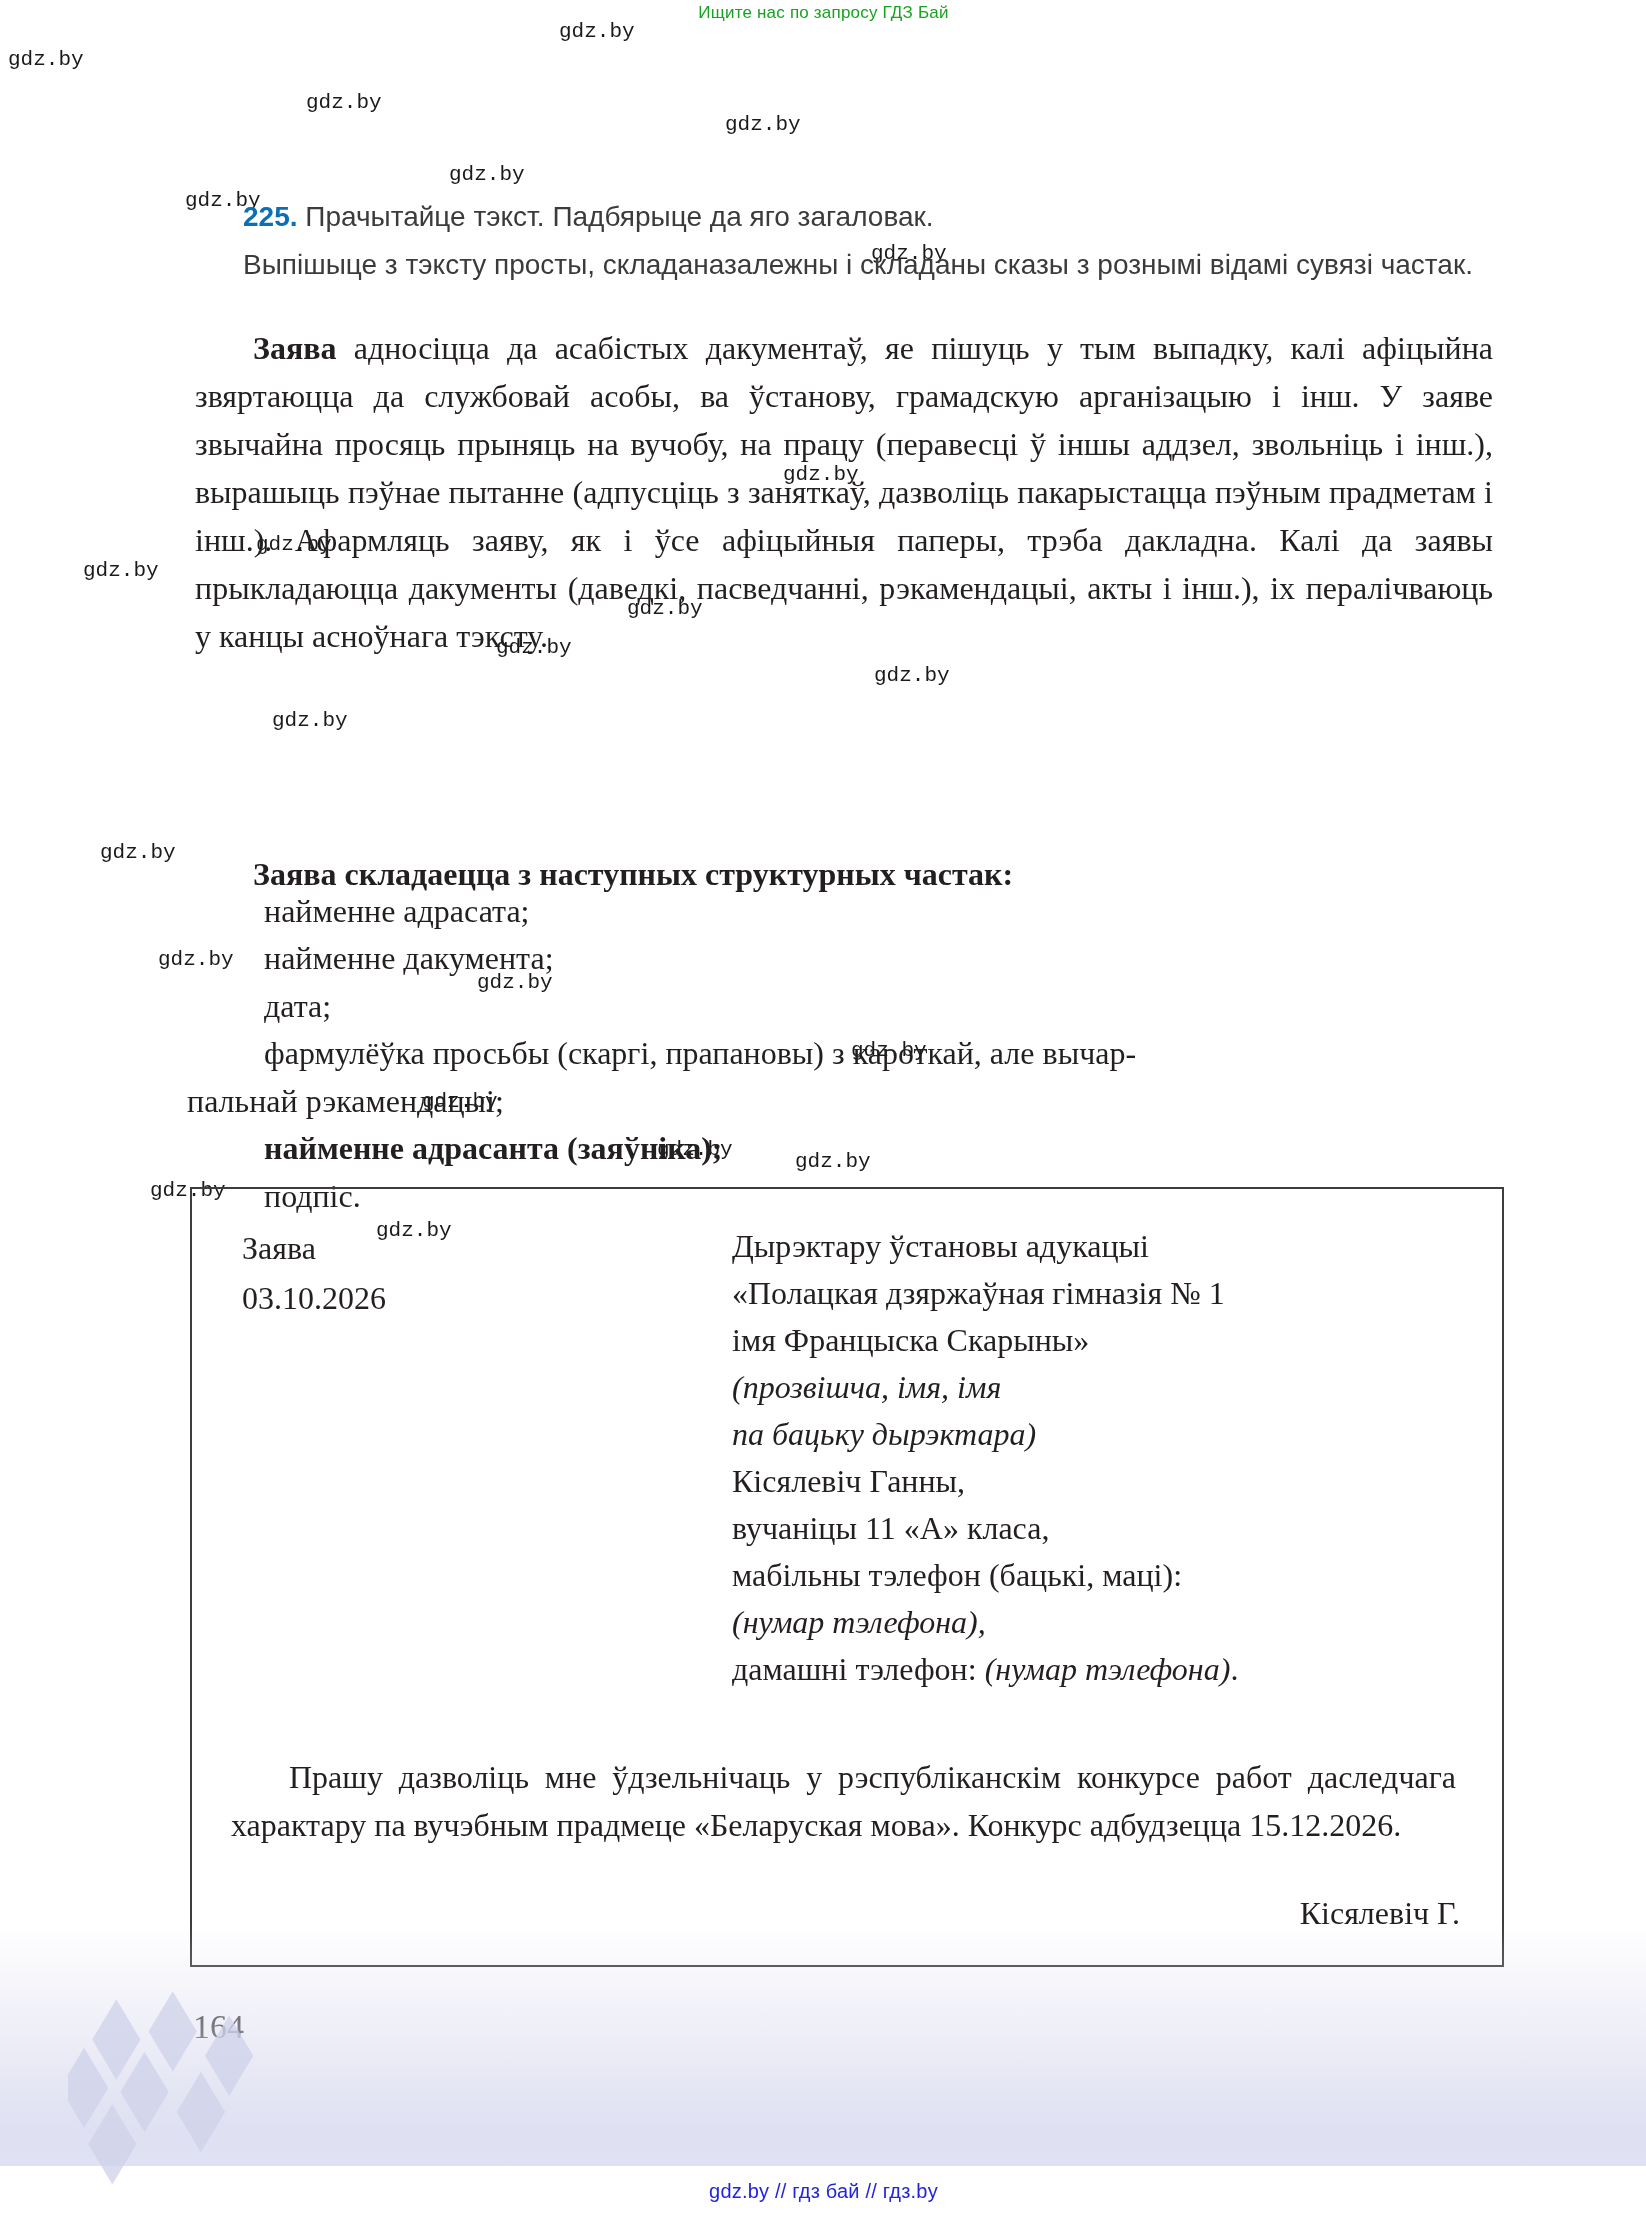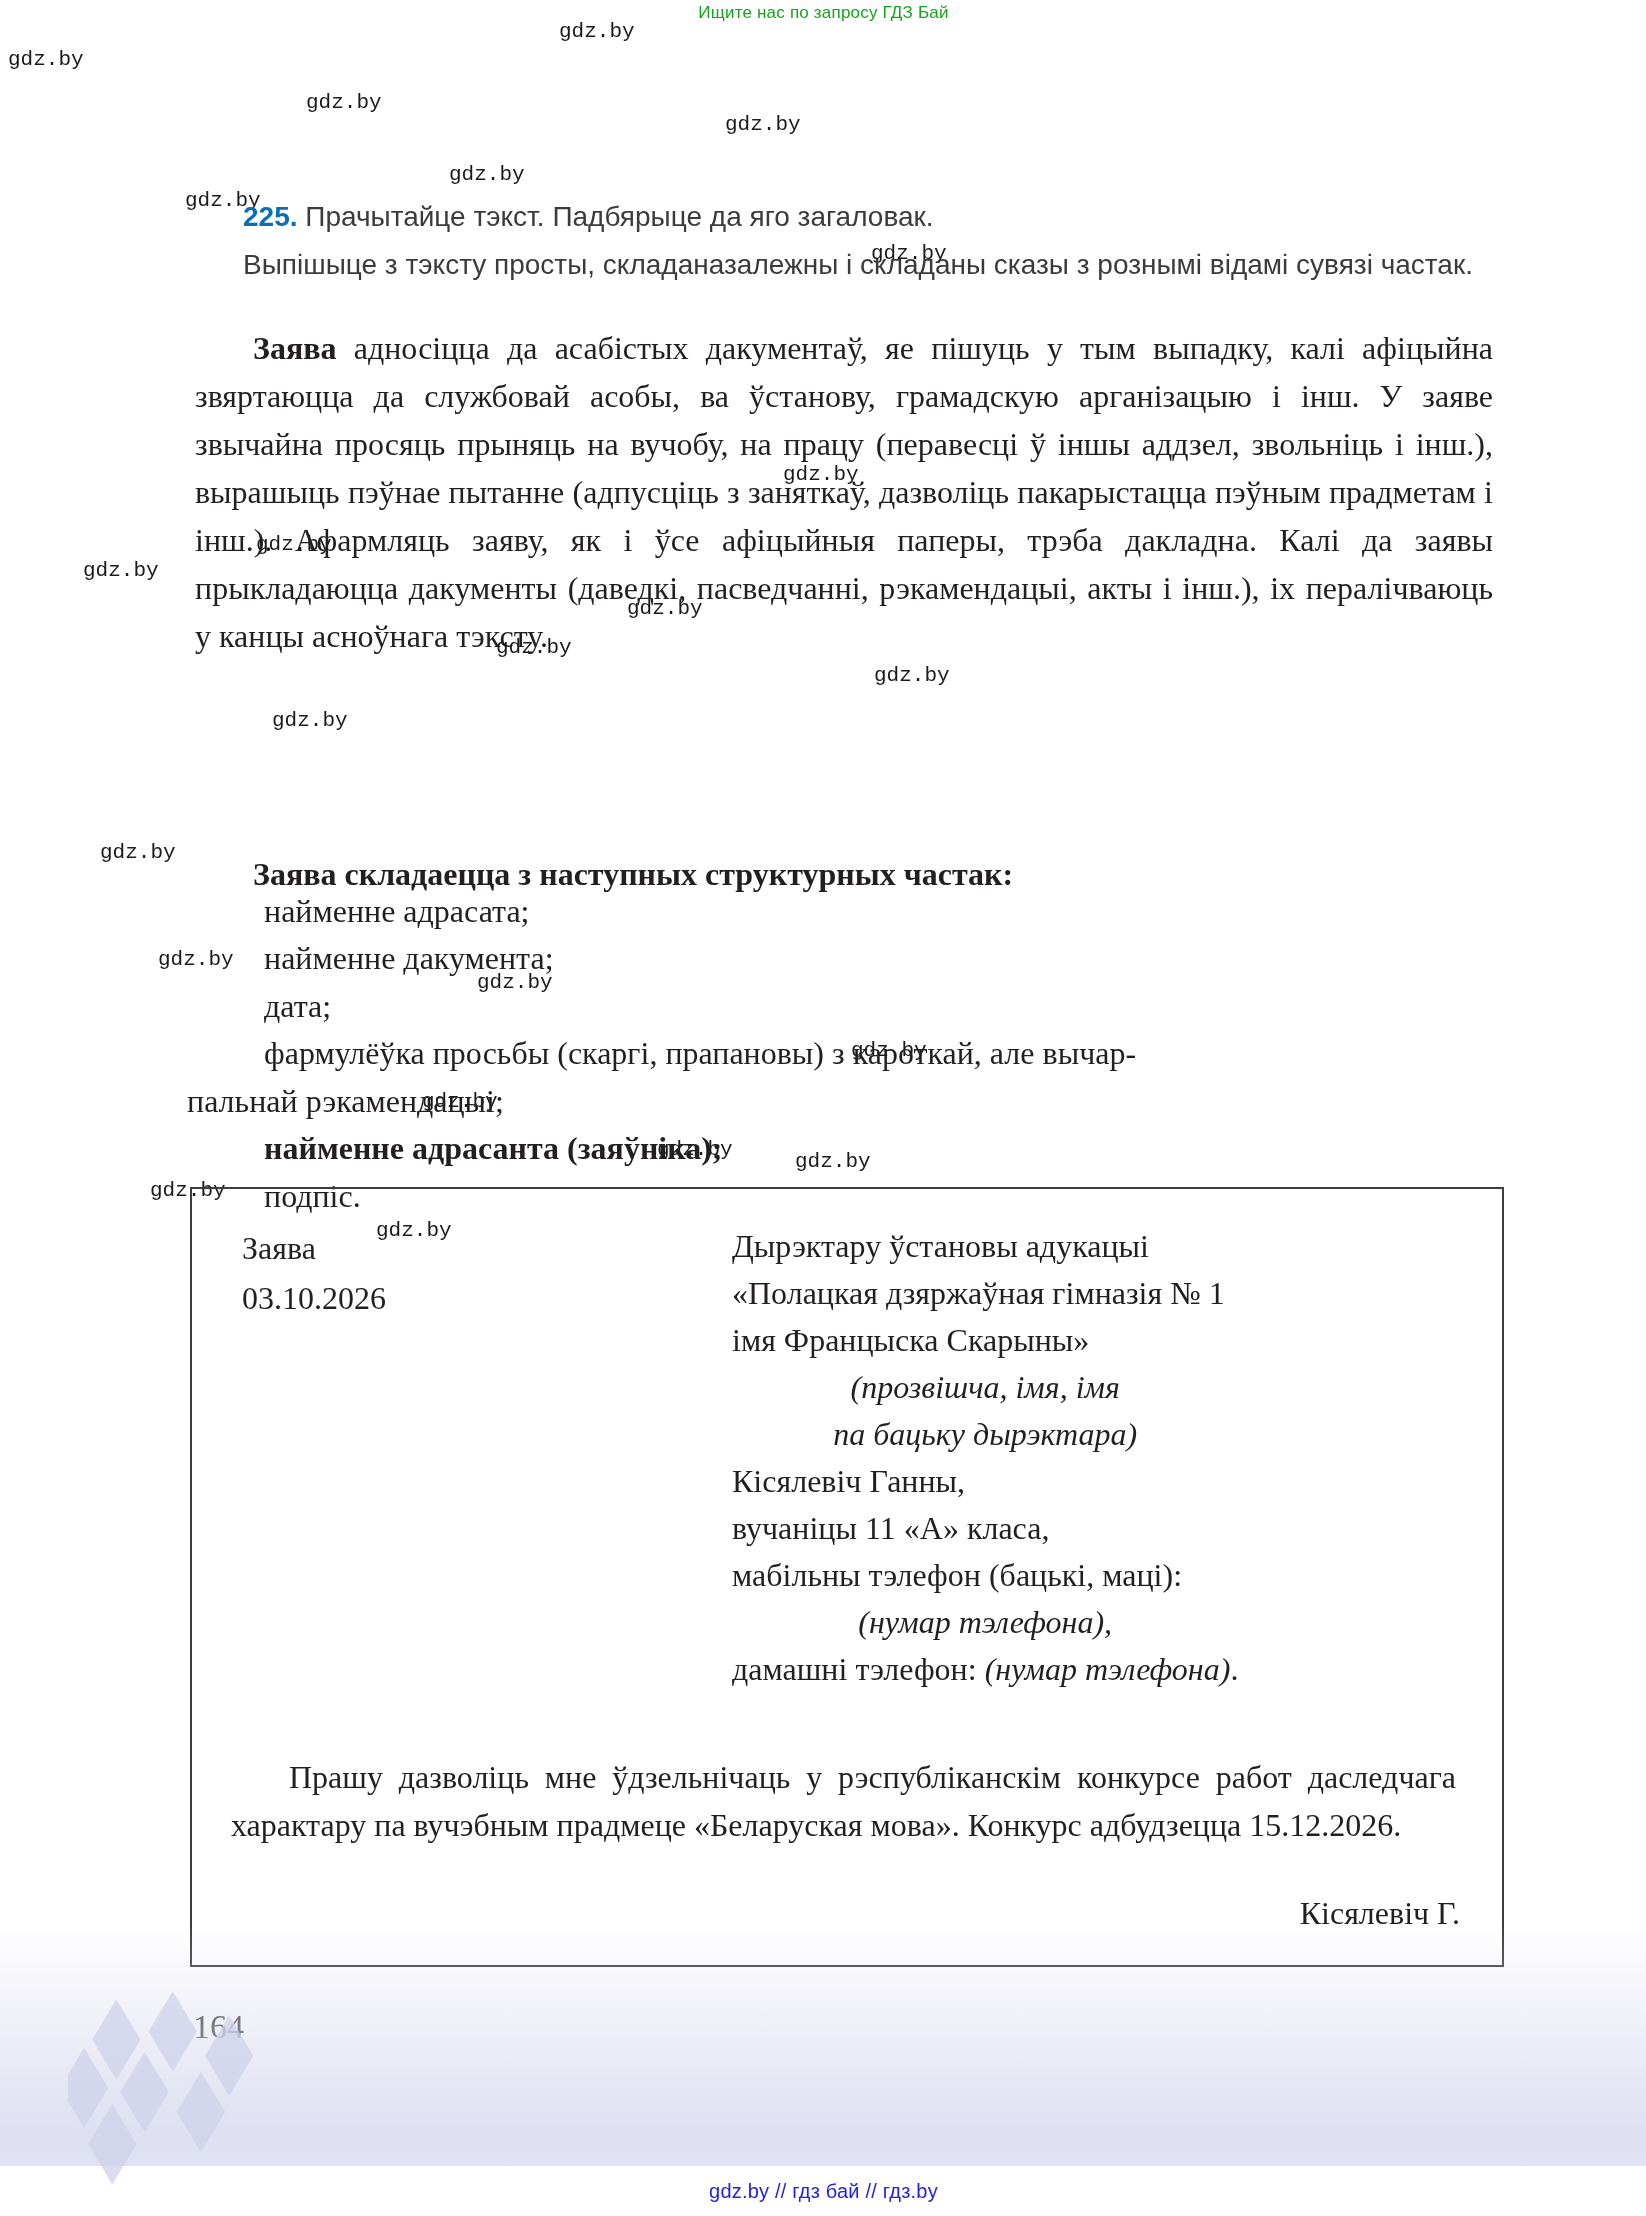--- a/index.html
+++ b/index.html
@@ -101,21 +101,21 @@
     white-space: nowrap;
   }
   .doc-right {
     position: absolute;
     left: 540px;
     top: 34px;
     font-size: 32px;
     line-height: 47px;
     white-space: nowrap;
   }
-  .doc-right .it { font-style: italic; text-align: center; }
+  .doc-right .it { font-style: italic; }
 
   .doc-para {
     position: absolute;
     left: 39px;
     top: 564px;
     width: 1225px;
     font-size: 32px;
     line-height: 48px;
     text-align: justify;
     text-indent: 58px;

